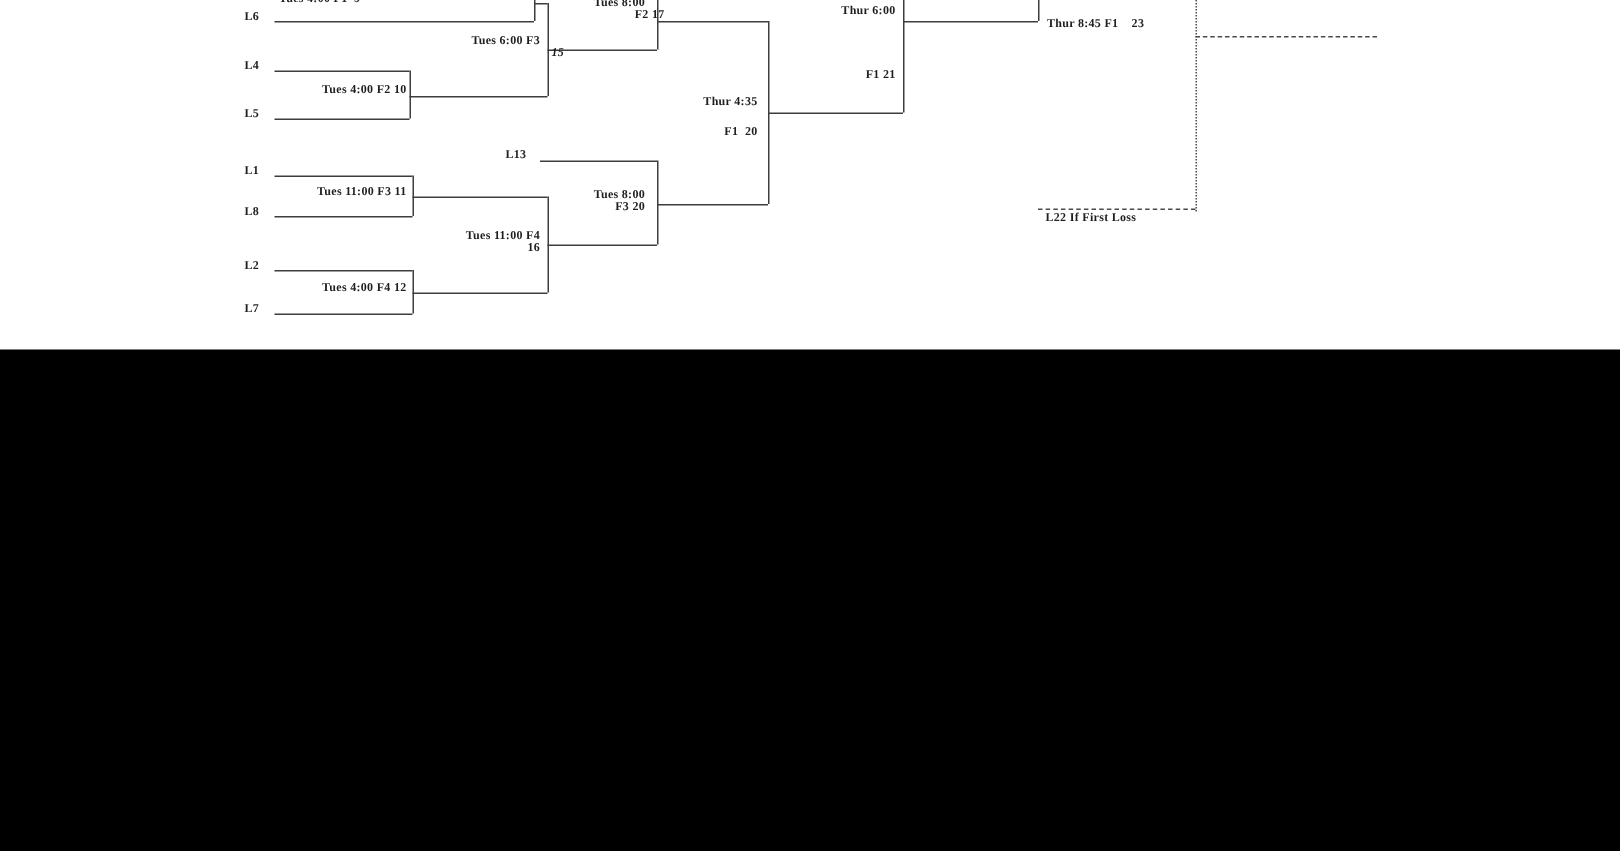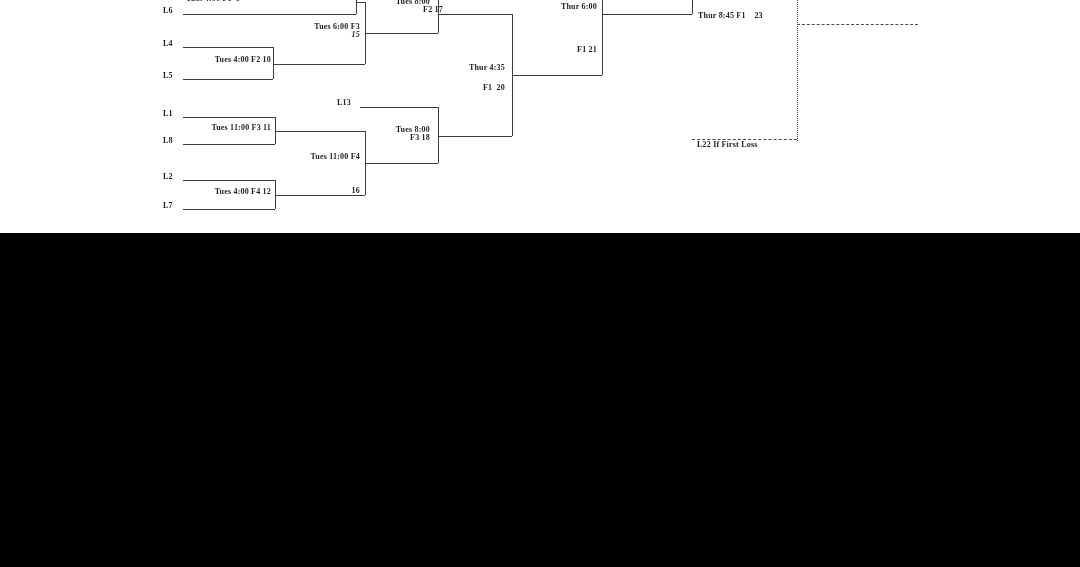--- a/index.html
+++ b/index.html
@@ -75,30 +75,30 @@
   <span class="lbl" style="left:163px;top:173px;">L2</span>
   <span class="lbl" style="left:163px;top:202px;">L7</span>
   <span class="lbl" style="left:337px;top:99px;">L13</span>
 
   <span class="lbl" style="left:186px;top:-5px;">Tues 4:00 F1  9</span>
   <span class="lbl r" style="left:191px;top:56px;">Tues 4:00 F2 10</span>
   <span class="lbl r" style="left:191px;top:124px;">Tues 11:00 F3 11</span>
   <span class="lbl r" style="left:191px;top:188px;">Tues 4:00 F4 12</span>
 
   <span class="lbl r" style="left:280px;top:23px;">Tues 6:00 F3</span>
-  <span class="lbl r" style="left:280px;top:31px;font-style:italic;">15</span>
+  <span class="lbl r" style="left:296px;top:31px;font-style:italic;">15</span>
 
   <span class="lbl r" style="left:280px;top:153px;">Tues 11:00 F4</span>
-  <span class="lbl r" style="left:280px;top:161px;margin-top:26px;">16</span>
+  <span class="lbl r" style="left:280px;top:161px;">16</span>
 
   <span class="lbl r" style="left:350px;top:-2px;">Tues 8:00</span>
   <span class="lbl r" style="left:363px;top:6px;">F2 17</span>
 
   <span class="lbl r" style="left:350px;top:126px;">Tues 8:00</span>
-  <span class="lbl r" style="left:350px;top:134px;">F3 18</span>
+  <span class="lbl r" style="left:350px;top:134px;">F3 20</span>
 
   <span class="lbl r" style="left:425px;top:64px;">Thur 4:35</span>
   <span class="lbl r" style="left:425px;top:72px;margin-top:12px;">F1  20</span>
 
   <span class="lbl r" style="left:517px;top:3px;">Thur 6:00</span>
   <span class="lbl r" style="left:517px;top:11px;margin-top:35px;">F1 21</span>
 
   <span class="lbl" style="left:698px;top:12px;">Thur 8:45 F1    23</span>
   <span class="lbl" style="left:697px;top:141px;">L22 If First Loss</span>
 

